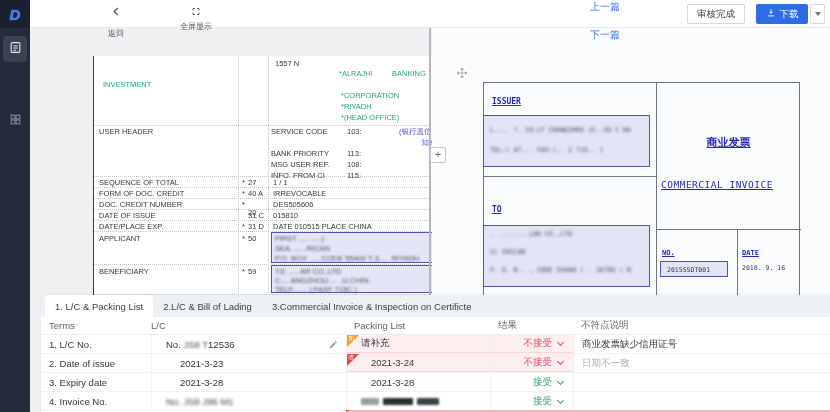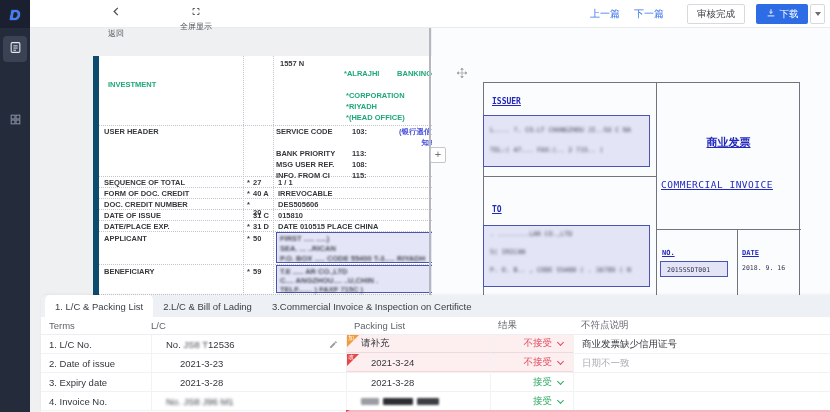--- a/index.html
+++ b/index.html
@@ -8,21 +8,21 @@
   #app { position:relative; width:830px; height:412px; background:#eef0f2; overflow:hidden; }
 
   
   .topbar { position:absolute; left:0; top:0; width:830px; height:28px; background:#fff;
     border-bottom:1px solid #e9ebee; z-index:30; }
   .tb-tool { position:absolute; top:2px; display:flex; flex-direction:column; align-items:center;
     gap:1px; color:#4a4d52; cursor:pointer; }
   .tb-tool .lbl { font-size:8px; color:#55595f; white-space:nowrap; }
   .tb-back { left:108px;gap:8px; }
   .tb-fullscreen { left:180px; }
-  .tb-links { position:absolute; top:0; left:590px; height:28px; display:flex; align-items:center; gap:14px; }
+  .tb-links { position:absolute; top:0; left:590px; height:28px; display:flex; align-items:center; gap:14px;flex-direction:column; }
   .tb-link { font-size:10px; color:#3b74e8; cursor:pointer; white-space:nowrap; }
   .btn-outline { position:absolute; left:687px; top:4px; width:58px; height:20px; background:#fff;
     border:1px solid #d6d9de; border-radius:2px; font-size:9.5px; color:#3a3e44; display:flex;
     align-items:center; justify-content:center; cursor:pointer; white-space:nowrap; }
   .btn-primary { position:absolute; left:756px; top:4px; width:52px; height:20px; background:#2e6ce5;
     border-radius:2px; color:#fff; font-size:9.5px; display:flex; align-items:center; justify-content:center;
     gap:4px; cursor:pointer; white-space:nowrap; }
   .btn-caret { position:absolute; left:810px; top:4px; width:15px; height:20px; background:#fff;
     border:1px solid #d6d9de; border-radius:2px; display:flex; align-items:center; justify-content:center; cursor:pointer; }
   .caret-down { display:inline-block; width:0; height:0; border-left:3px solid transparent;
@@ -36,21 +36,21 @@
     text-shadow:0 0 1px #9cc2ff; }
   .side-item { position:absolute; left:3px; width:24px; height:26px; border-radius:4px;
     display:flex; align-items:center; justify-content:center; cursor:pointer; }
   .side-item.active { background:#3a4254; }
   .side-doc { top:36px; } .side-grid { top:108px; }
 
   
   .main { position:absolute; left:30px; top:28px; width:800px; height:267px; background:#eef0f2; }
 
   .docL { position:absolute; left:63px; top:28px; width:365px; height:267px; background:#fff;
-    border-left:6px solid #0c4a6e; overflow:hidden; z-index:1; font-size:7.5px; color:#35383c;font-weight:bold; }
+    border-left:1px solid #0c4a6e; overflow:hidden; z-index:1; font-size:7.5px; color:#35383c; }
   .hline { position:absolute; left:0; width:365px; border-top:1px dotted #c2c5cc; }
   .vline { position:absolute; top:0; height:267px; border-left:1px dotted #c2c5cc; }
   .dl-txt { position:absolute; white-space:nowrap; line-height:9px; }
   .green { color:#1da879; }
   .bank-just { position:absolute; display:flex; justify-content:space-between; color:#1da879; white-space:nowrap; }
   .sealtxt { position:absolute; color:#4a52d9; white-space:nowrap; }
   .uh-name { display:inline-block; width:76px; }
   .hl-box { position:absolute; background:rgba(120,128,220,0.20); border:1px solid #4b53b4; }
   .blur { filter:blur(1.3px); color:#4a4d55; }
   .blur2 { filter:blur(1.8px); color:#3c3f49; }

